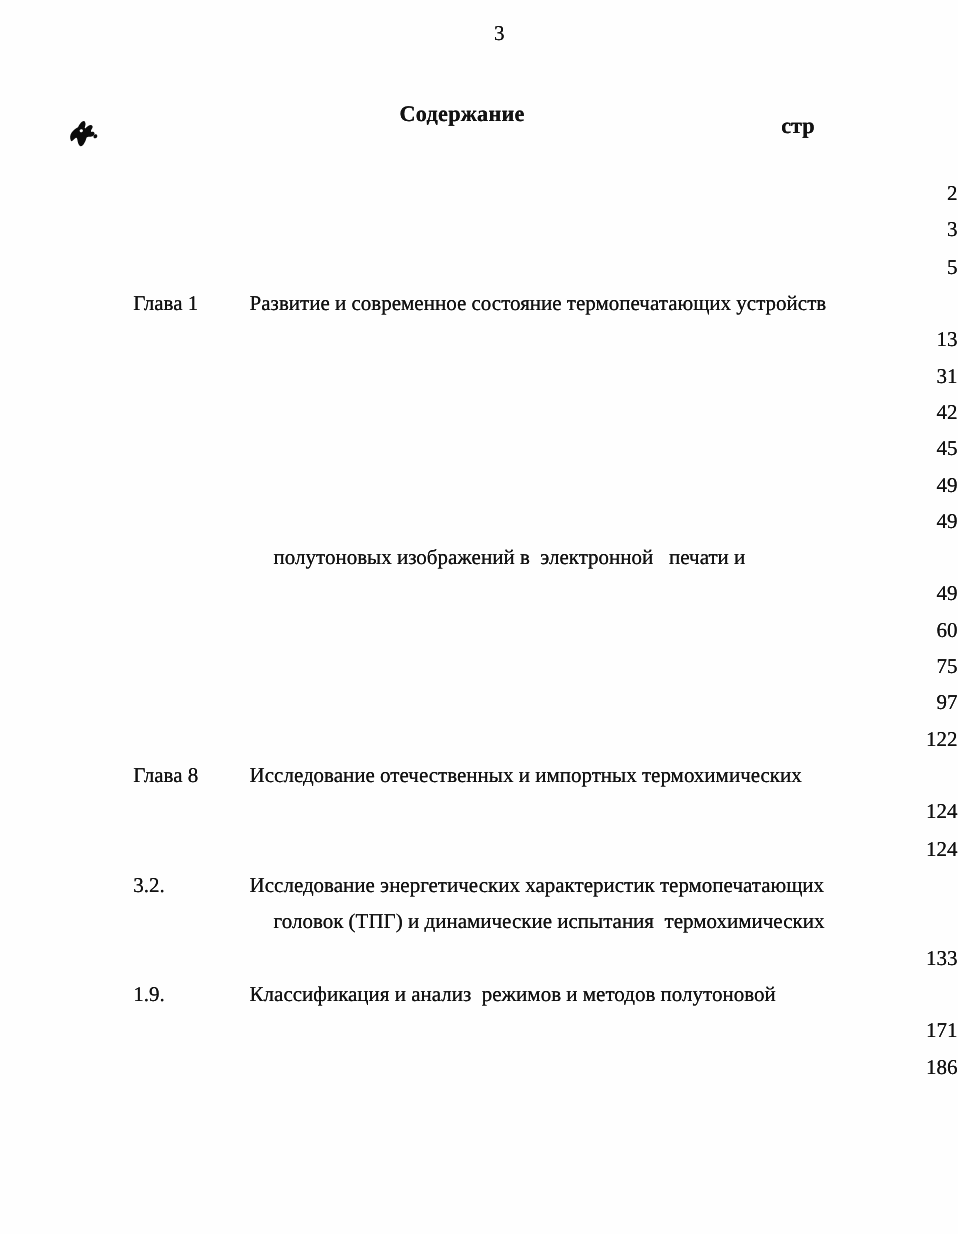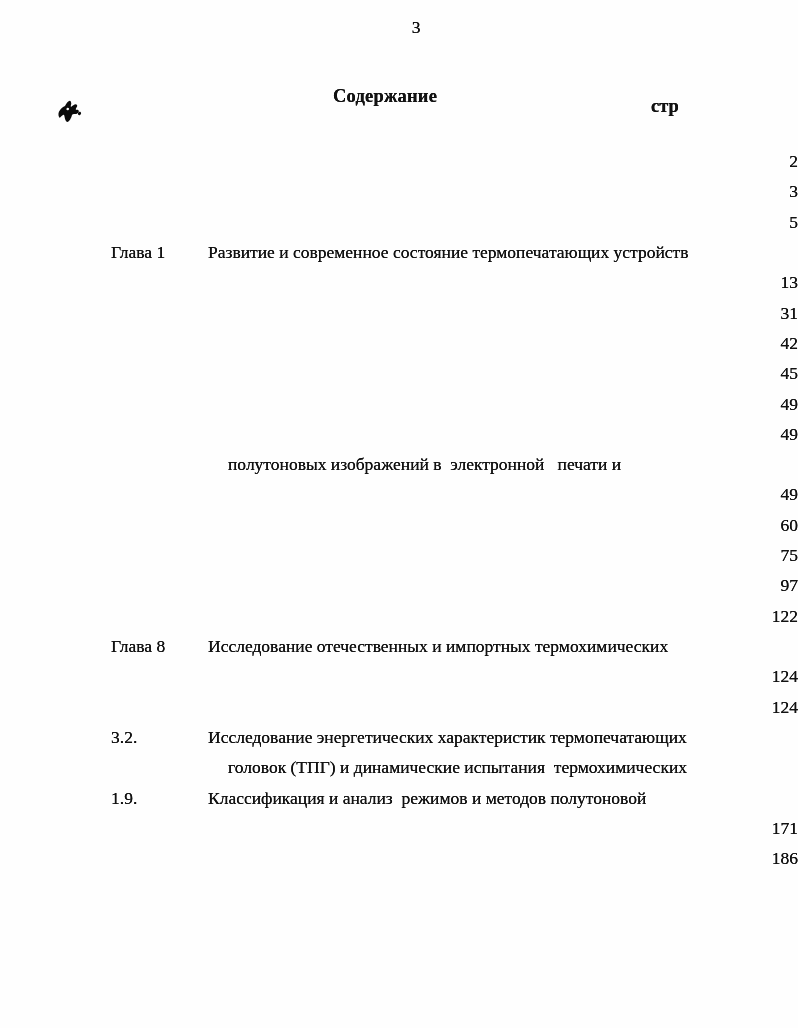--- a/index.html
+++ b/index.html
@@ -115,18 +115,19 @@
       <div class="tline"><span class="text indent">полиграфии</span><span class="page">49</span></div>
       <div class="tline"><span class="num">2.2.</span><span class="text">Классификация методов полутоновой термопечати</span><span class="page">60</span></div>
       <div class="tline"><span class="num">2.3.</span><span class="text">Тепловая модель печати</span><span class="page">75</span></div>
       <div class="tline"><span class="num">2.4.</span><span class="text">Управление термопечатающей головкой в DM – методе</span><span class="page">97</span></div>
       <div class="tline"><span class="text indent">Выводы по главе 2</span><span class="page">122</span></div>
       <div class="tline"><span class="num">Глава 8</span><span class="text">Исследование отечественных и импортных термохимических</span></div>
       <div class="tline"><span class="text indent">бумаг и термопечатающих головок</span><span class="page">124</span></div>
       <div class="tline"><span class="num">3.1.</span><span class="text">Сенситометрические испытания ТХБ</span><span class="page">124</span></div>
       <div class="tline"><span class="num">3.2.</span><span class="text">Исследование энергетических характеристик термопечатающих</span></div>
       <div class="tline"><span class="text indent">головок (ТПГ) и динамические испытания  термохимических</span></div>
+      <div class="tline"><span class="text indent">бумаг (ТХБ)</span><span class="page">133</span></div>
       <div class="tline"><span class="num">1.9.</span><span class="text">Классификация и анализ  режимов и методов полутоновой</span></div>
       <div class="tline"><span class="text indent">термопечати</span><span class="page">171</span></div>
       <div class="tline"><span class="num">3.4.</span><span class="text">Исследование структуры образцов полутоновой печати</span><span class="page">186</span></div>
     </div>
 
 </div>
 
 </body></html>

